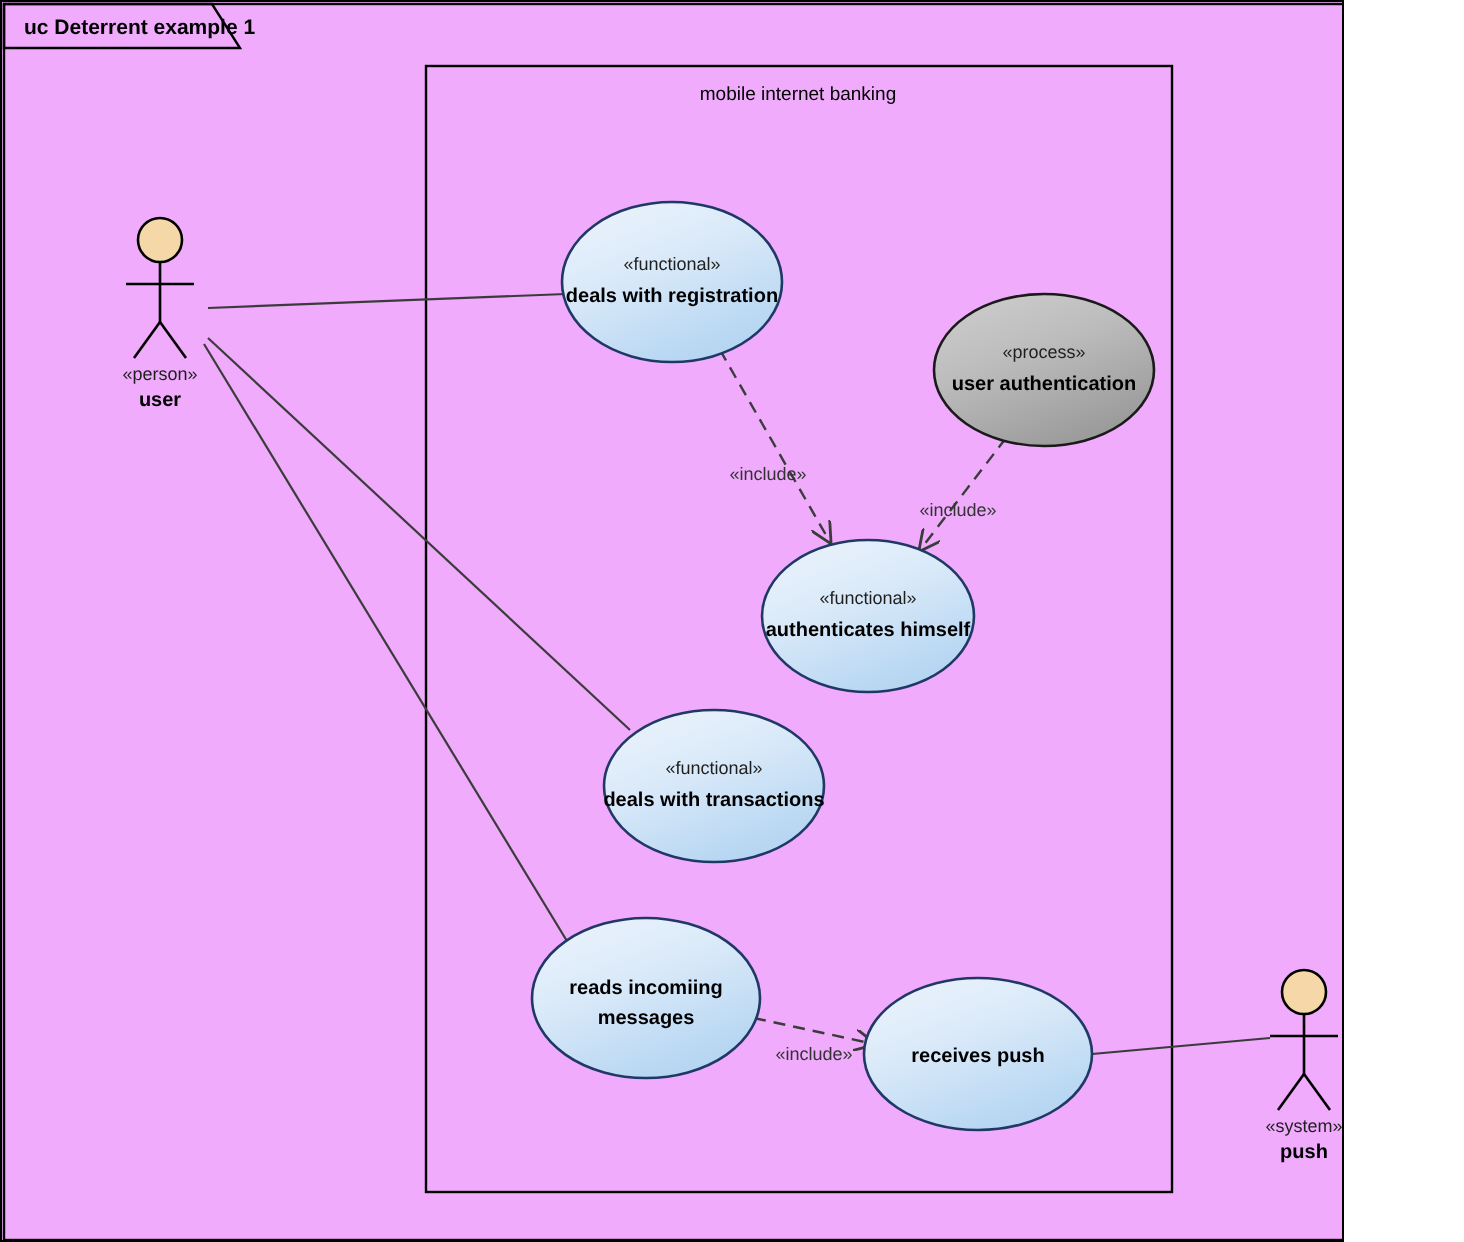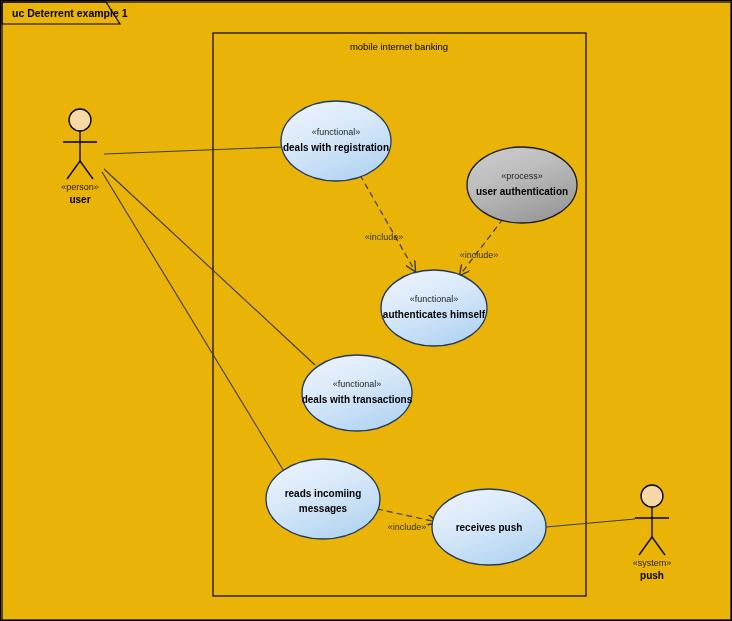--- a/index.html
+++ b/index.html
@@ -5,23 +5,23 @@
   html, body {
     margin: 0;
     padding: 0;
     background: #ffffff;
   }
   body {
     font-family: "Liberation Sans", sans-serif;
   }
   #canvas {
     position: relative;
-    width: 732px;
+    width: 672px;
     height: 621px;
-    background: #eab308;
+    background: #f0abfc;
     border: 1px solid #000000;
     box-sizing: border-box;
     overflow: hidden;
   }
   svg.diagram {
     position: absolute;
     left: 0;
     top: 0;
     width: 732px;
     height: 621px;

